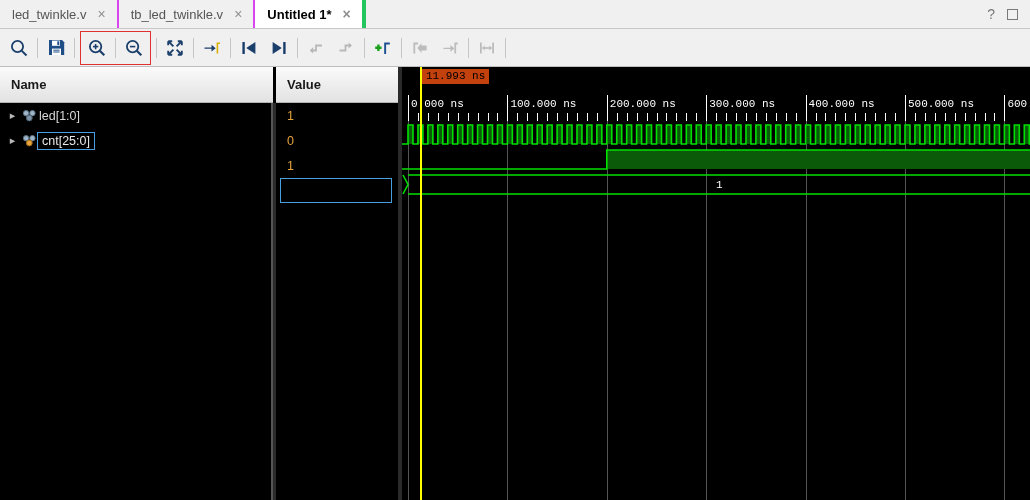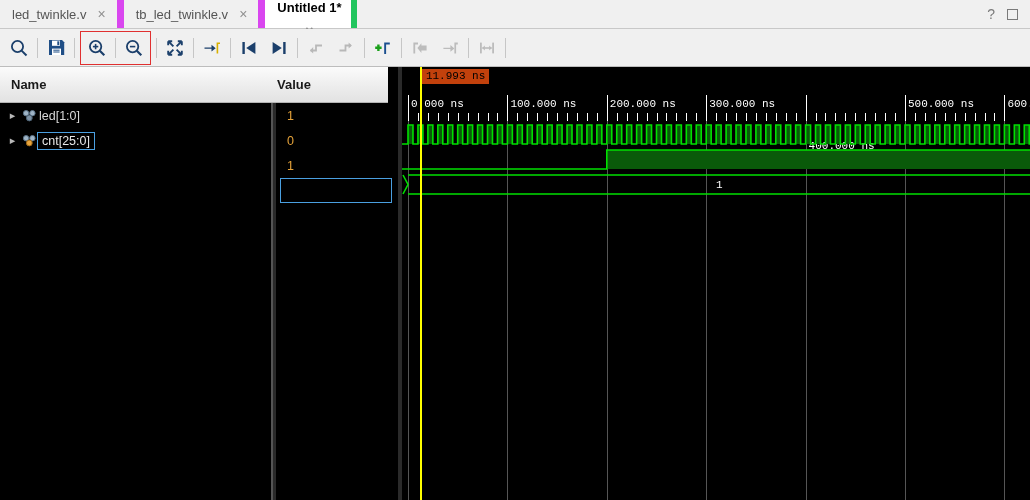--- a/index.html
+++ b/index.html
@@ -16,28 +16,27 @@
   .tabbar {
     position: absolute; left: 0; top: 0; width: 1030px; height: 29px;
     background: #f0f0f0;
     border-bottom: 1px solid #c8c8c8;
     display: flex; align-items: stretch;
   }
   .tab {
     display: flex; align-items: center; gap: 9px;
     padding: 0 9px 0 12px;
     font-size: 13px; color: #555;
-    border-right: 7px solid #d946ef;
+    border-right: 2px solid #d946ef;
     background: #f0f0f0;
     cursor: default; white-space: nowrap;
   }
   .tab.active {
     background: #fff; color: #000; font-weight: bold;
-    border-right: 6px solid #22c55e;
-    flex-direction: column;
+    border-right: 4px solid #22c55e;
   }
   .tab .tabclose {
     font-size: 14px; color: #909090; line-height: 1;
     padding: 0 2px; font-family: "Liberation Sans", sans-serif;
   }
   .tabfill { flex: 1; background: #f0f0f0; }
   .winbtns {
     display: flex; align-items: center; gap: 12px;
     padding: 0 12px 0 6px; background: #f0f0f0;
   }
@@ -65,21 +64,21 @@
 
   
   .colhdr {
     position: absolute; top: 0; height: 36px;
     background: linear-gradient(to bottom, #fbfbfb 0%, #ededed 55%, #e2e2e2 100%);
     border-bottom: 1px solid #b4b4b4;
     display: flex; align-items: center;
     font-size: 13px; font-weight: bold; color: #1a1a1a;
   }
   #hdr-name { left: 0; width: 273px; padding-left: 11px; }
-  #hdr-value { left: 266px; width: 122px; padding-left: 11px; }
+  #hdr-value { left: 276px; width: 122px; padding-left: 11px; }
   .hdr-gap { position: absolute; left: 273px; top: 0; width: 3px; height: 36px; background: #000; }
 
   .namepanel {
     position: absolute; left: 0; top: 36px; width: 273px; height: 397px;
     background: #000; border-right: 2px solid #555;
   }
   .valpanel {
     position: absolute; left: 276px; top: 36px; width: 122px; height: 397px;
     background: #000;
   }
@@ -382,21 +381,21 @@
         <div class="mintick" style="left: 314.14px;"></div>
         <div class="mintick" style="left: 324.08px;"></div>
         <div class="mintick" style="left: 334.02px;"></div>
         <div class="mintick" style="left: 343.96px;"></div>
         <div class="mintick" style="left: 353.9px;"></div>
         <div class="mintick" style="left: 363.84px;"></div>
         <div class="mintick" style="left: 373.78px;"></div>
         <div class="mintick" style="left: 383.72px;"></div>
         <div class="mintick" style="left: 393.66px;"></div>
         <div class="majtick" style="left: 403.6px;"></div>
-        <div class="rulerlabel" style="left: 406.6px; margin-top: 42px;">400.000 ns</div>
+        <div class="rulerlabel" style="left: 406.6px;">400.000 ns</div>
         <div class="gridline" style="left: 403.6px;"></div>
         <div class="mintick" style="left: 413.54px;"></div>
         <div class="mintick" style="left: 423.48px;"></div>
         <div class="mintick" style="left: 433.42px;"></div>
         <div class="mintick" style="left: 443.36px;"></div>
         <div class="mintick" style="left: 453.3px;"></div>
         <div class="mintick" style="left: 463.24px;"></div>
         <div class="mintick" style="left: 473.18px;"></div>
         <div class="mintick" style="left: 483.12px;"></div>
         <div class="mintick" style="left: 493.06px;"></div>

